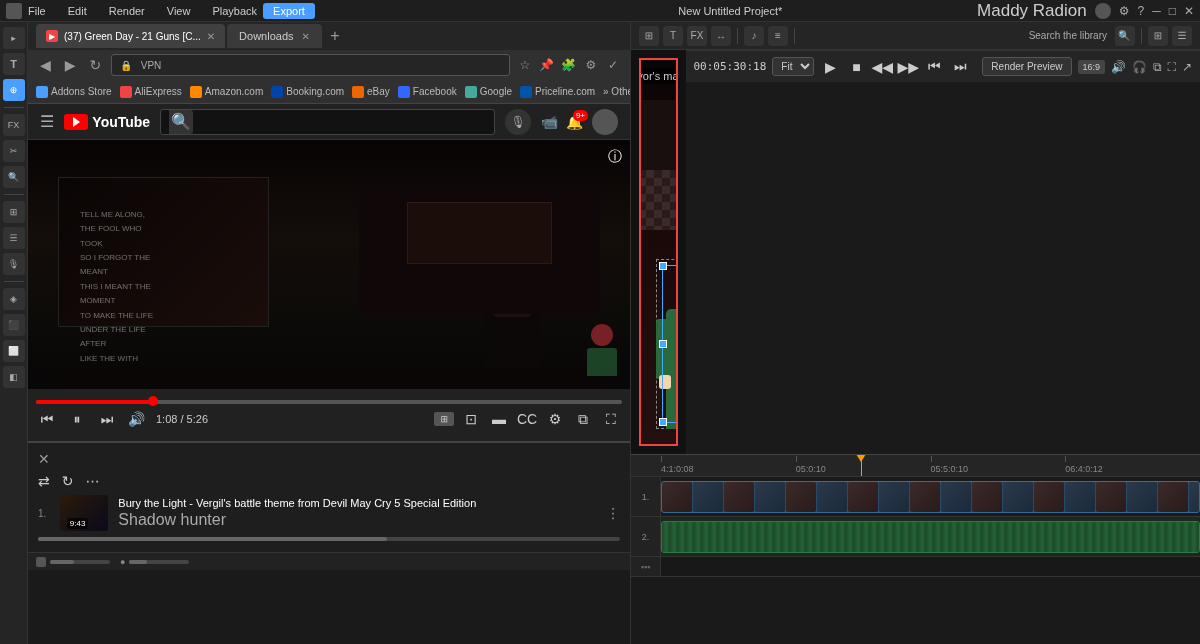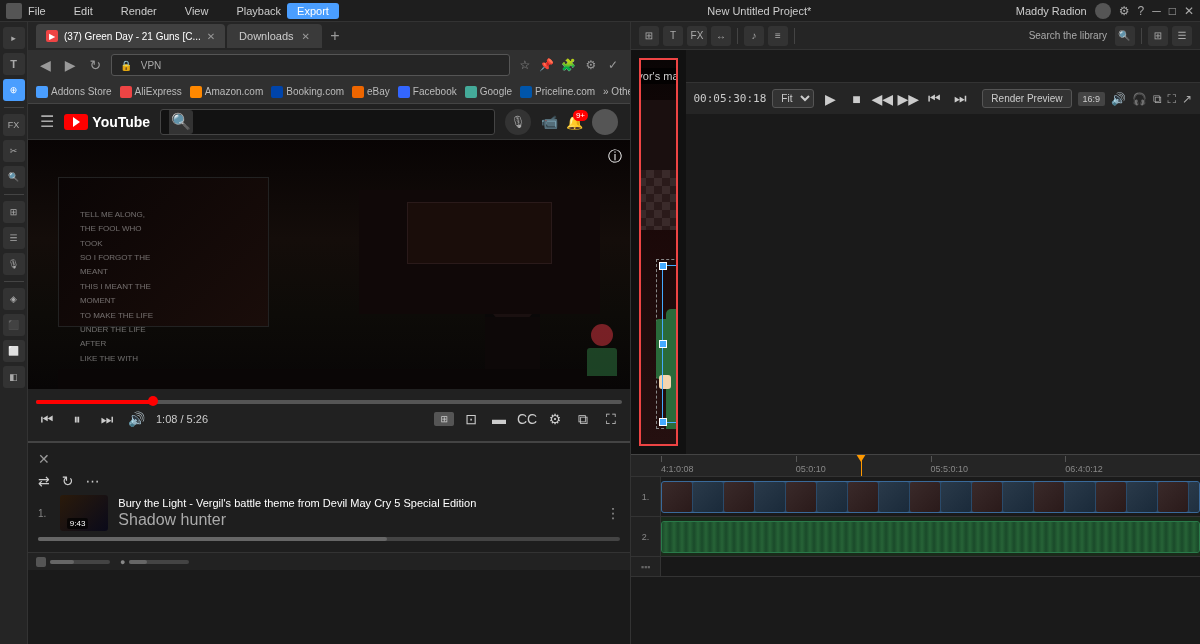--- a/index.html
+++ b/index.html
@@ -31,21 +31,21 @@
       flex: 1;
     }
     .app-icon {
       width: 16px;
       height: 16px;
       background: #555;
       border-radius: 2px;
     }
     .menu-items {
       display: flex;
-      gap: 28px;
+      gap: 22px;
     }
     .menu-item {
       font-size: 11px;
       color: #ccc;
       cursor: pointer;
     }
     .export-btn {
       background: #4a9eff;
       color: white;
       border: none;
@@ -58,21 +58,21 @@
       font-size: 11px;
       color: #ccc;
       flex: 1;
       text-align: center;
     }
     .top-bar-right {
       display: flex;
       align-items: center;
       gap: 8px;
     }
-    .user-name { font-size: 11px; color: #ccc; text-align: center; }
+    .user-name { font-size: 17px; color: #ccc; text-align: center; }
     .top-icon {
       width: 16px;
       height: 16px;
       background: #555;
       border-radius: 50%;
       display: inline-block;
     }
 
     
     .main-area {
@@ -852,21 +852,20 @@
     
     .preview-controls {
       height: 32px;
       background: #252525;
       border-top: 1px solid #333;
       display: flex;
       align-items: center;
       padding: 0 8px;
       gap: 6px;
       flex-shrink: 0;
-      margin-top: 32px;
     }
     .prev-time {
       font-size: 11px;
       color: #ccc;
       font-family: monospace;
     }
     .prev-fit-select {
       background: #333;
       border: 1px solid #555;
       color: #ccc;

